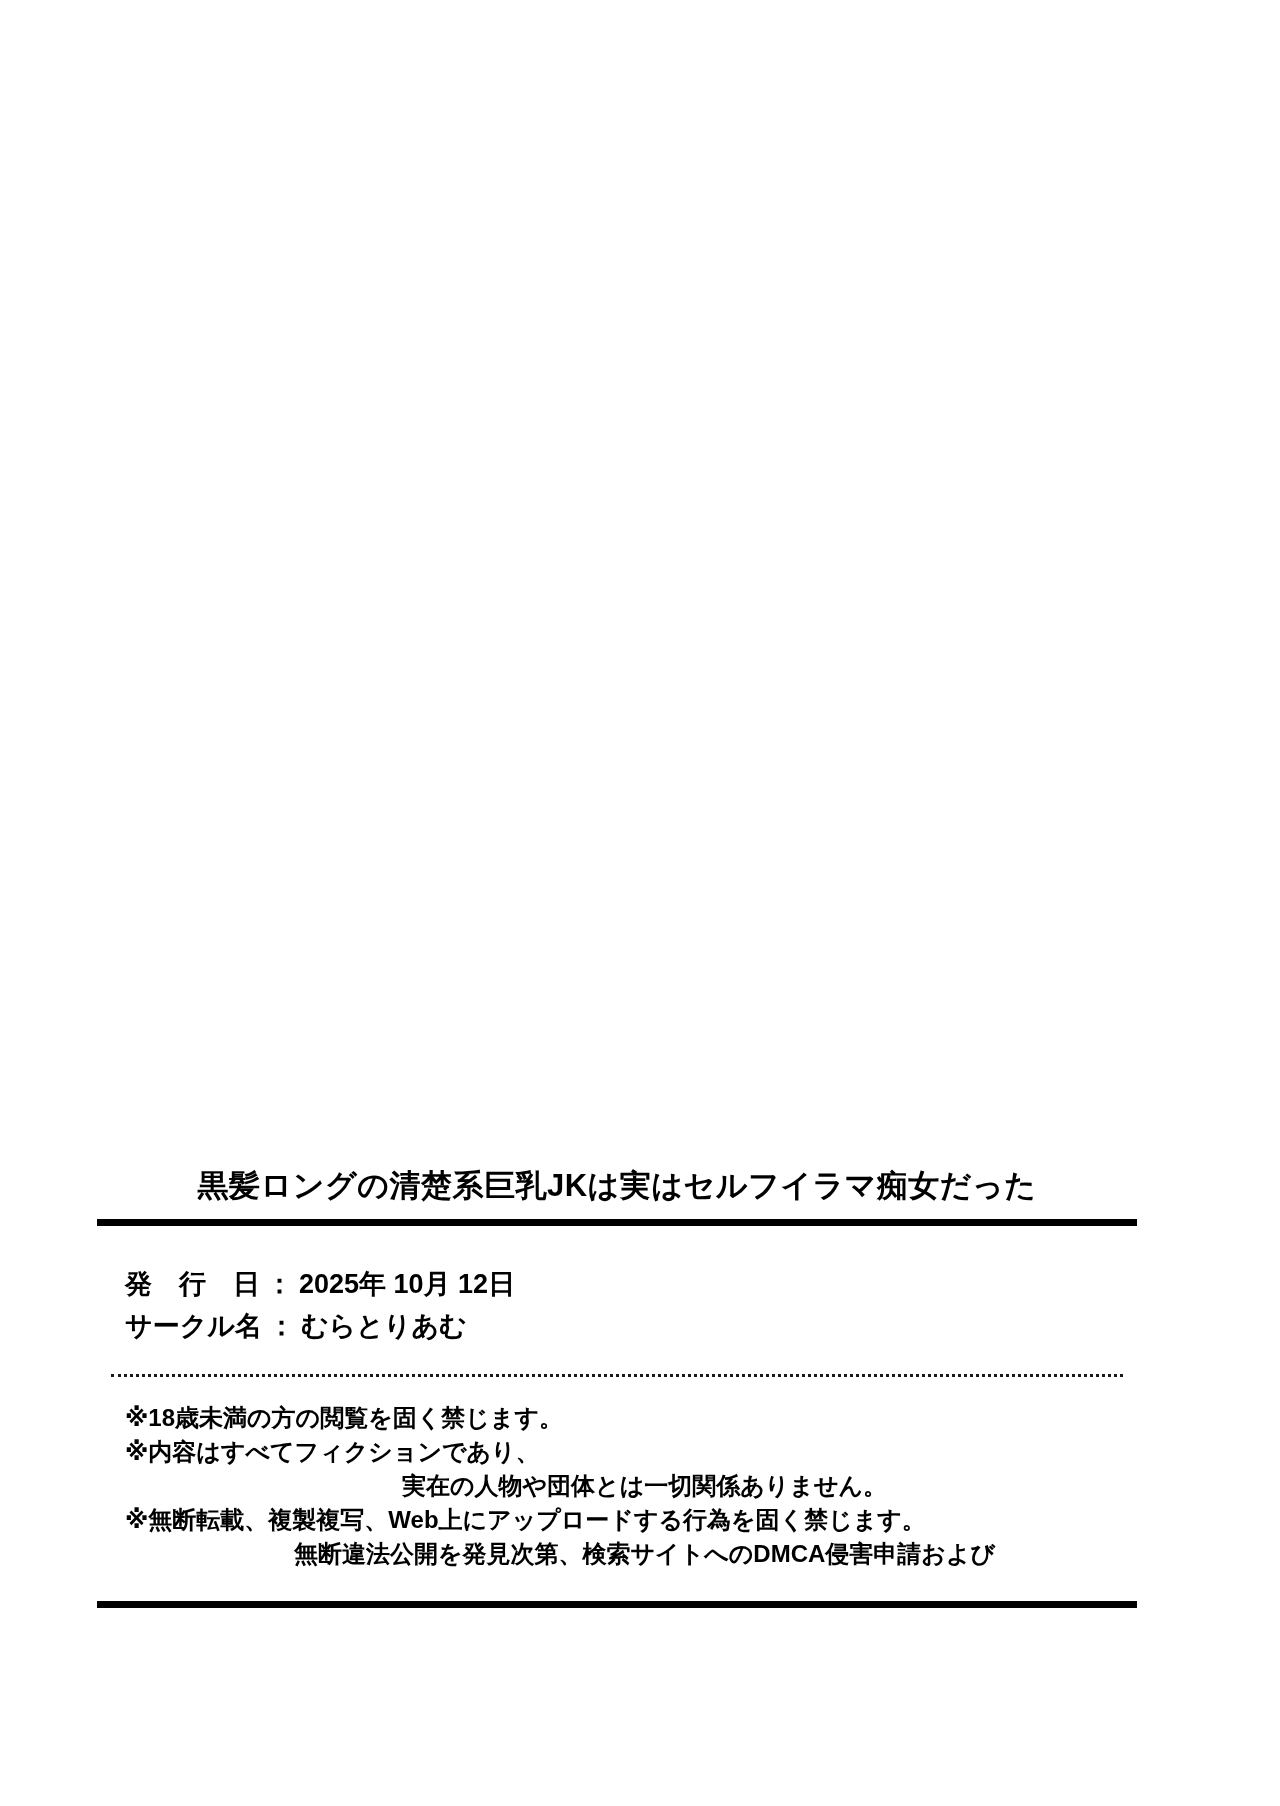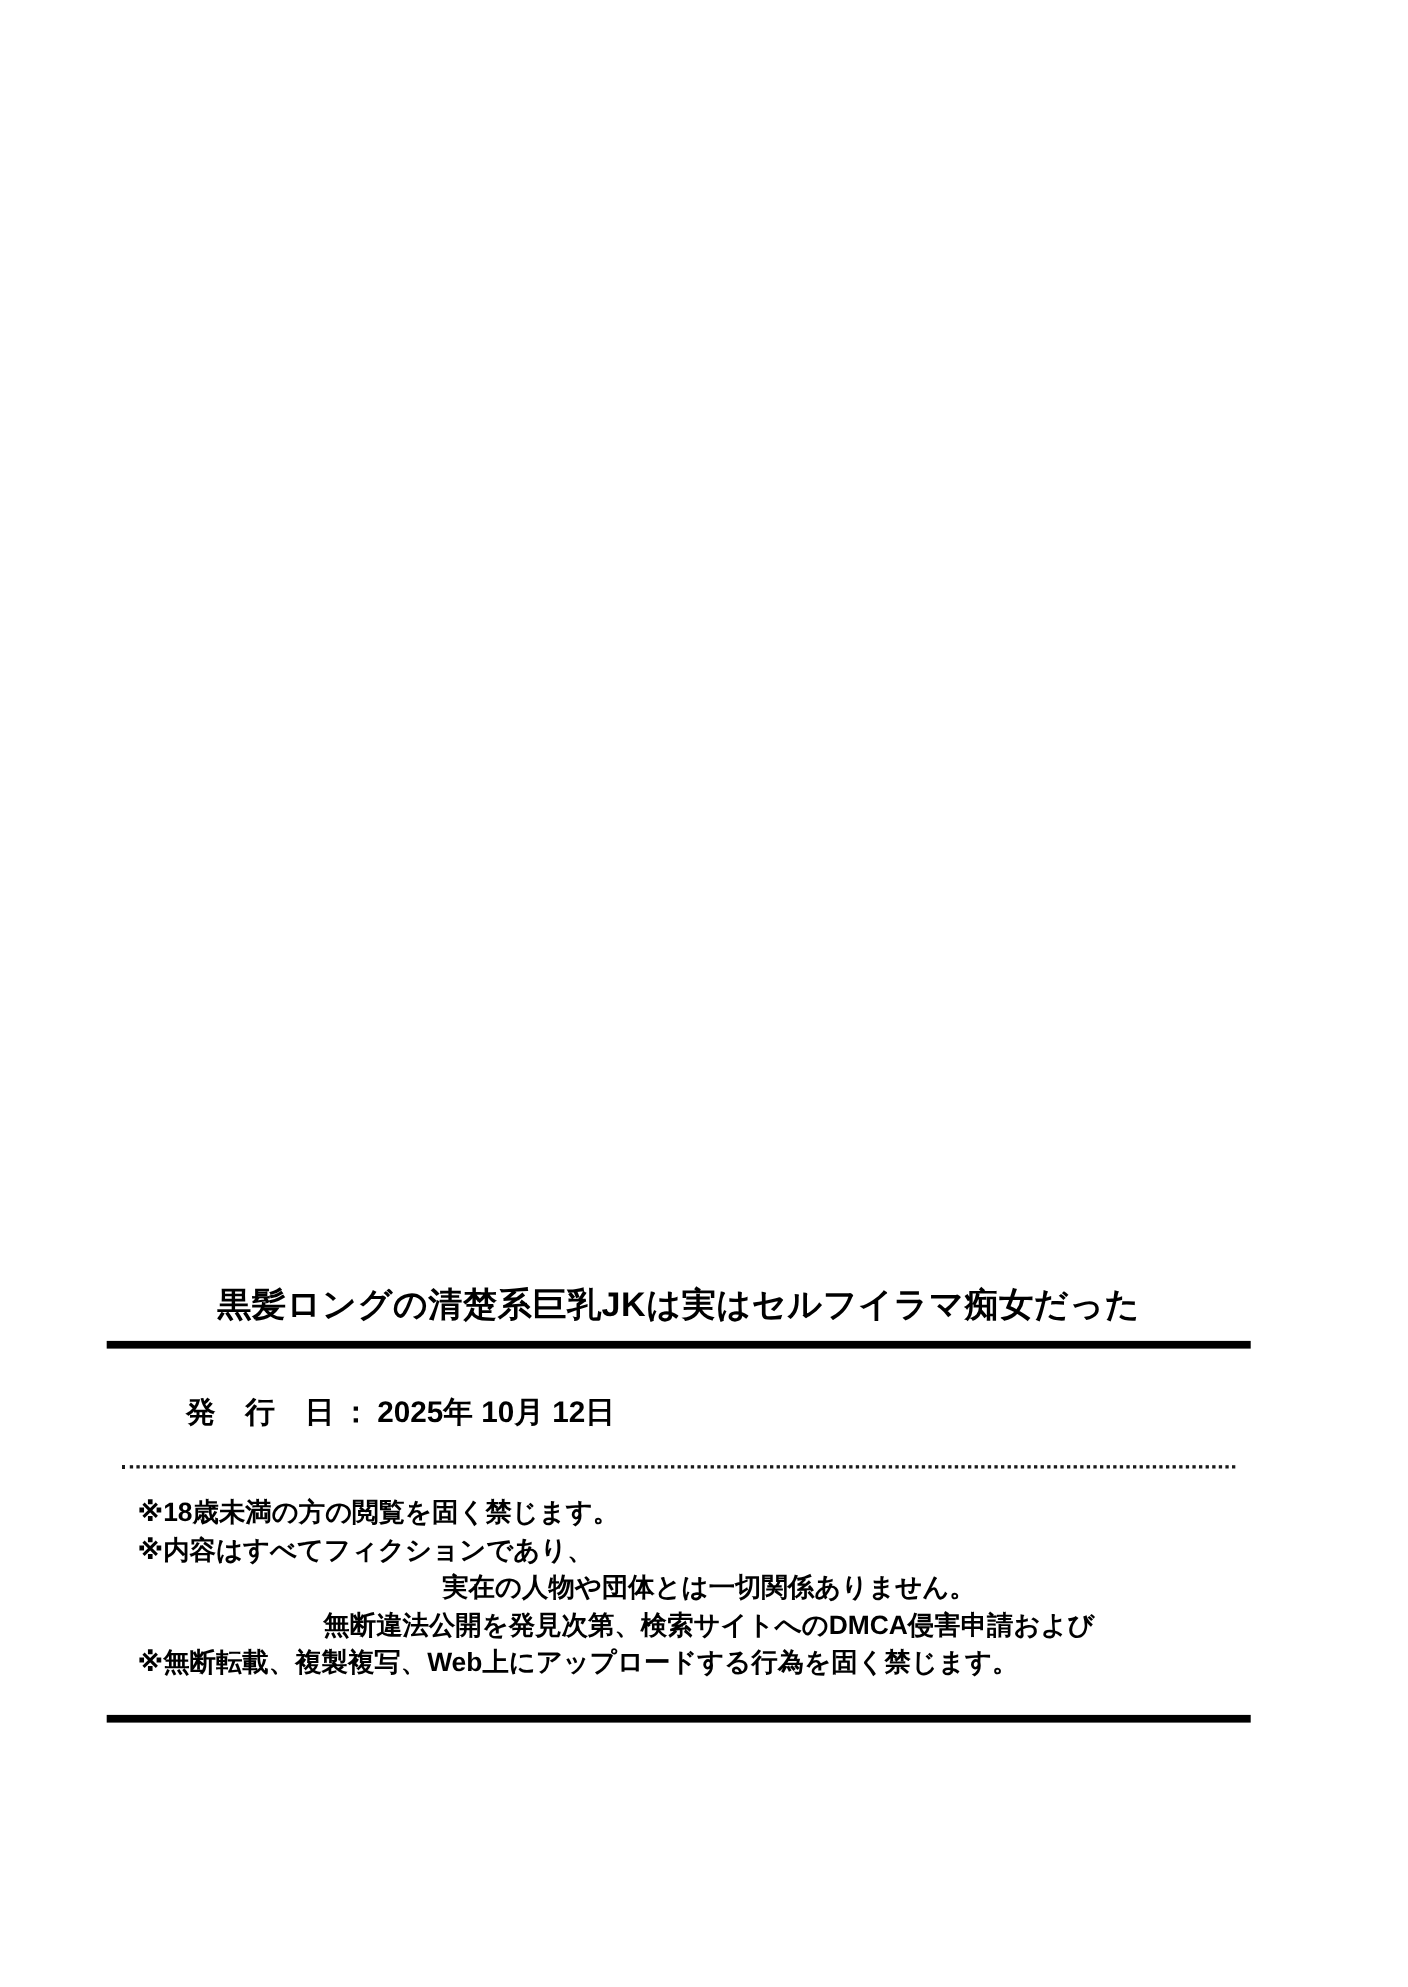--- a/index.html
+++ b/index.html
@@ -58,21 +58,20 @@
 
   .meta-row {
     font-size: 27px;
     font-weight: bold;
     line-height: 1.55;
     white-space: nowrap;
   }
 
   .meta-label {
     display: inline-block;
-    margin-left: 44px;
   }
 
   .meta-sep {
     display: inline-block;
     padding: 0 6px;
   }
 
   .meta-value {
     display: inline-block;
   }
@@ -116,31 +115,34 @@
     <div class="title-line">黒髪ロングの清楚系巨乳JKは実はセルフイラマ痴女だった</div>
 
     <div class="rule-thick"></div>
 
     <div class="meta">
 
       <div class="meta-row">
         <span class="meta-label">発　行　日</span><span class="meta-sep">：</span><span class="meta-value">2025年 10月 12日</span>
       </div>
 
+      <div class="meta-row">
+        <span class="meta-label">サークル名</span><span class="meta-sep">：</span><span class="meta-value">むらとりあむ</span>
+      </div>
 
     </div>
 
     <div class="dotted-rule"></div>
 
     <div class="notices">
       <div class="notice-line">※18歳未満の方の閲覧を固く禁じます。</div>
       <div class="notice-line">※内容はすべてフィクションであり、</div>
       <div class="notice-line indent">実在の人物や団体とは一切関係ありません。</div>
+      <div class="notice-line">※無断転載、複製複写、Web上にアップロードする行為を固く禁じます。</div>
       <div class="notice-line indent">無断違法公開を発見次第、検索サイトへのDMCA侵害申請および</div>
-      <div class="notice-line">※無断転載、複製複写、Web上にアップロードする行為を固く禁じます。</div>
     </div>
 
     <div class="footer-rule-wrap">
       <div class="rule-thick bottom"></div>
     </div>
 
   </div>
 
 </div>
 

